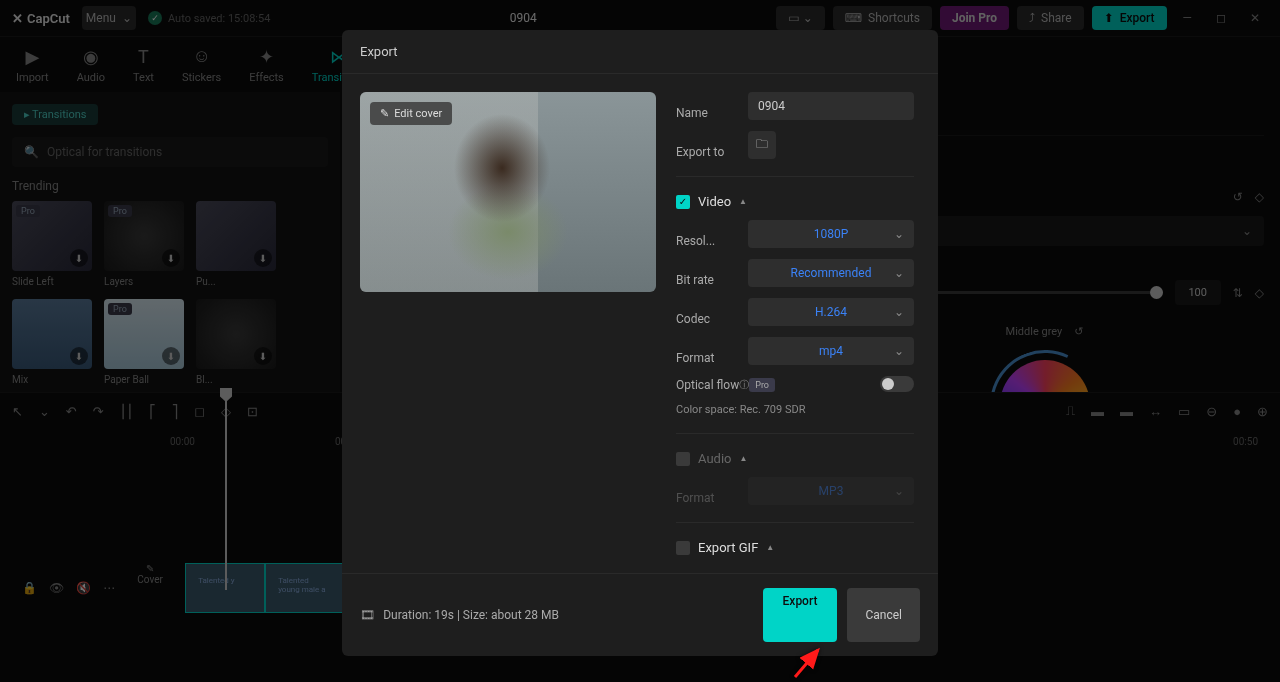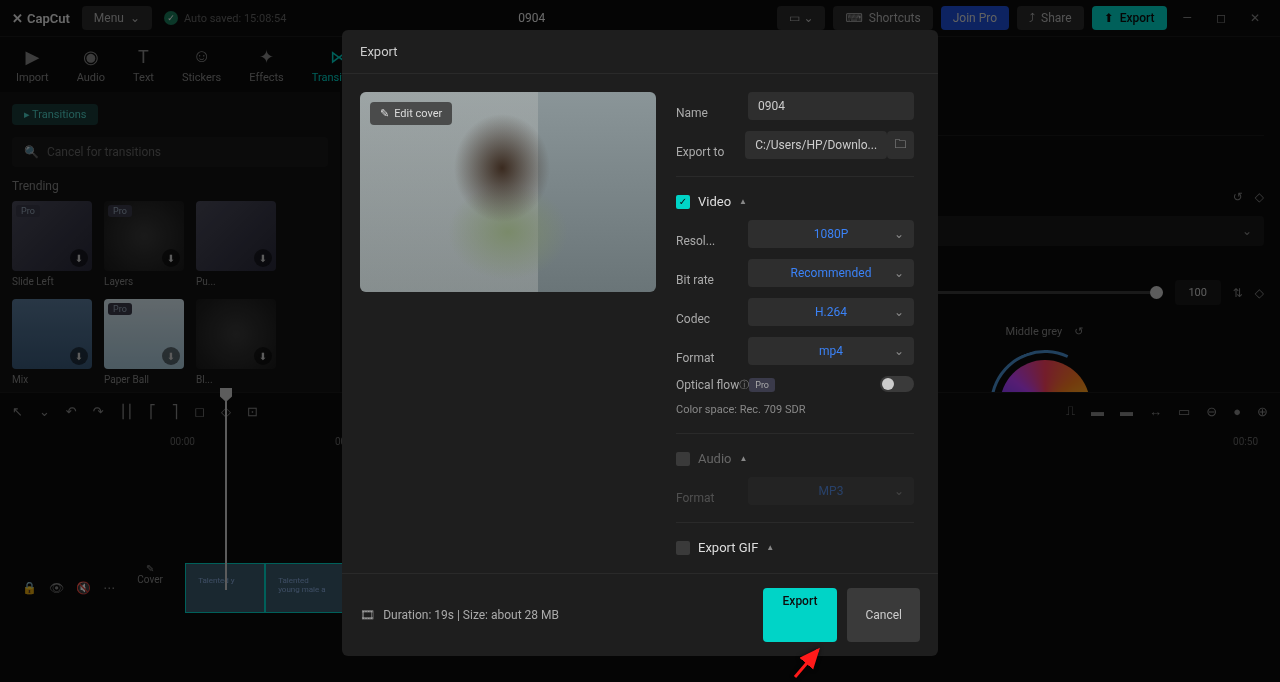--- a/index.html
+++ b/index.html
@@ -1,25 +1,25 @@
 <!DOCTYPE html>
 <html><head>
 <meta charset="utf-8">
 <style>
 *{margin:0;padding:0;box-sizing:border-box;font-family:-apple-system,BlinkMacSystemFont,"Segoe UI",Roboto,sans-serif}
 body{background:#000;width:1280px;height:682px;overflow:hidden;color:#b8b8b8;font-size:12px;position:relative}
 .titlebar{height:36px;background:#0d0d0d;display:flex;align-items:center;padding:0 12px;gap:12px}
 .logo{color:#e8e8e8;font-weight:600;font-size:13px;display:flex;align-items:center;gap:4px}
-.menu-btn{background:#2a2a2a;color:#b8b8b8;padding:5px 12px;border-radius:4px;display:flex;align-items:flex-start;gap:6px;font-size:12px}
+.menu-btn{background:#2a2a2a;color:#b8b8b8;padding:5px 4px;border-radius:4px;display:flex;align-items:flex-start;gap:6px;font-size:12px}
 .autosave{color:#666;font-size:11px;display:flex;align-items:center;gap:6px}
 .check{width:14px;height:14px;border-radius:50%;background:#1a7a5a;display:inline-flex;align-items:center;justify-content:center;color:#fff;font-size:9px}
 .title-center{flex:1;text-align:center;color:#e8e8e8;font-size:12px}
 .title-right{display:flex;gap:8px;align-items:center}
 .btn{padding:5px 12px;border-radius:4px;font-size:12px;display:flex;align-items:center;gap:6px;background:#2a2a2a;color:#b8b8b8}
-.btn-pro{background:#1d4ed8;color:#d8d8d8;font-weight:400}
+.btn-pro{background:#701a75;color:#d8d8d8;font-weight:700}
 .btn-export{background:#00d4c7;color:#0d0d0d;font-weight:500}
 .win-ctrl{color:#888;padding:0 8px}
 .top-tools{height:56px;background:#0d0d0d;display:flex;align-items:center;padding:0 16px;gap:28px;border-top:1px solid #1a1a1a}
 .tool{display:flex;flex-direction:column;align-items:center;gap:4px;color:#888;font-size:11px}
 .tool.active{color:#00d4c7}
 .tool-icon{font-size:18px}
 .main{display:flex;height:calc(100% - 92px);background:#0d0d0d}
 .left-panel{width:340px;background:#121212;padding:12px}
 .chip{display:inline-block;background:#1a3a38;color:#4dcfc5;padding:4px 12px;border-radius:4px;font-size:11px;margin-bottom:12px}
 .search{background:#1a1a1a;padding:8px 12px;border-radius:4px;margin-bottom:12px;display:flex;align-items:center;gap:8px;color:#666;font-size:12px}
@@ -162,21 +162,21 @@
       <span class="tool-icon">⋈</span>
       <span>Transitions</span>
     </div>
 </div>
 
 <div class="main">
   <div class="left-panel">
     <span class="chip">▸ <span>Transitions</span></span>
     <div class="search">
         <span>🔍</span>
-        <span>Cancel for transitions</span>
+        <span>Optical for transitions</span>
       </div>
     <div class="trend-label">Trending</div>
     <div class="grid">
       <div class="thumb">
           <div class="thumb-img g1">
             <span class="pro-badge">Pro</span>
             <span class="dl-icon">⬇</span>
           </div>
           <div class="thumb-label">Slide Left</div>
         </div>
@@ -341,21 +341,20 @@
         <div class="edit-cover">✎ <span>Edit cover</span></div>
       </div>
     </div>
     <div class="form">
       <div class="frow">
           <span class="flabel">Name</span>
           <div class="finput">0904</div>
         </div>
       <div class="frow">
           <span class="flabel">Export to</span>
-          <div class="finput">C:/Users/HP/Downlo...</div>
           <div class="folder-btn">🗀</div>
         </div>
       <div class="divider"></div>
       <div class="sect">
           <span class="sect-chk">✓</span>
           <span class="sect-label">Video</span>
           <span class="tri">▲</span>
         </div>
       <div class="frow">
           <span class="flabel">Resol...</span>

